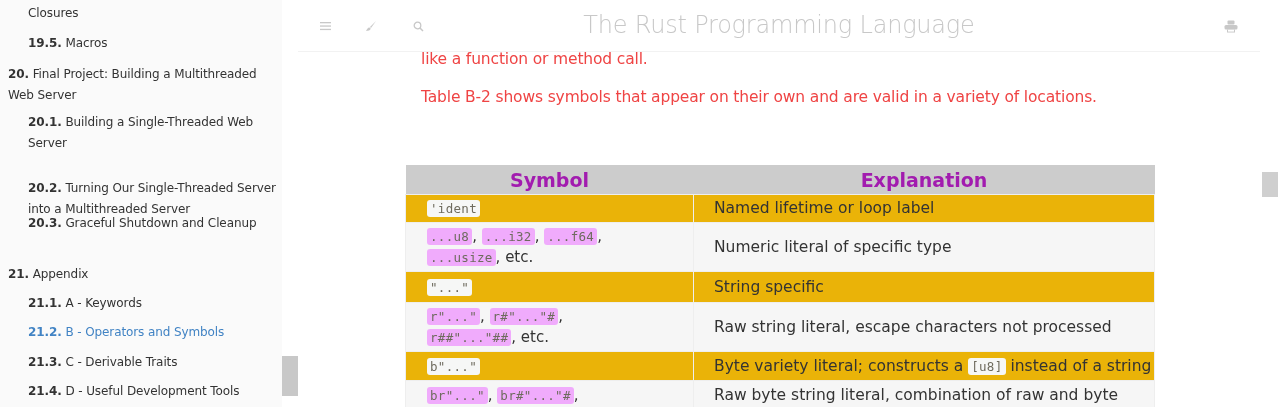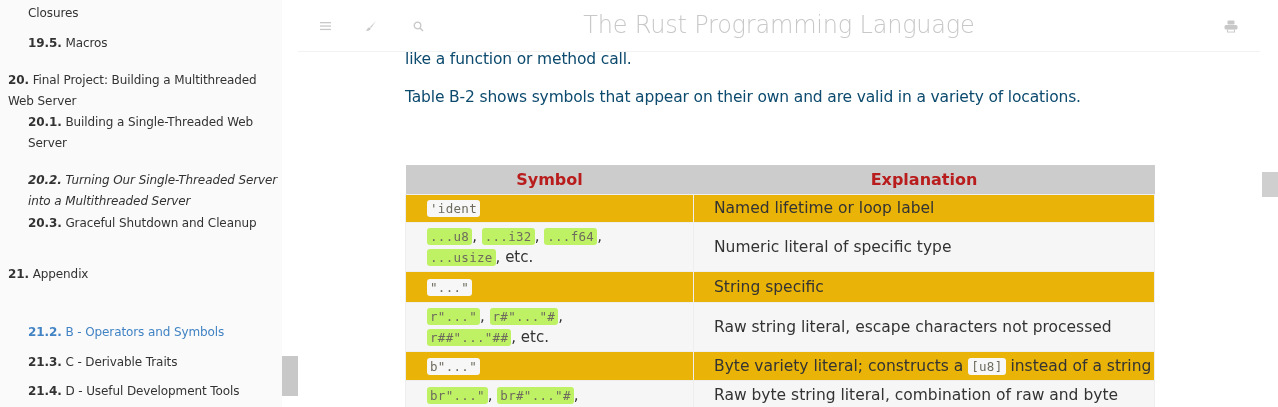--- a/index.html
+++ b/index.html
@@ -40,89 +40,93 @@
   .menu-title {
     position: absolute; left: 0; right: 0; top: 11px; text-align: center;
     font-size: 24px; color: #c8c8c8; font-weight: 300; line-height: 28px;
     letter-spacing: -0.2px;
   }
   
   .content {
     position: absolute; left: 405px; top: 0; width: 760px; height: 407px;
   }
   .para {
-    position: absolute; left: 0; font-size: 15.5px; line-height: 24px; color: #0c4a6e;
+    position: absolute; left: 16px; font-size: 15.5px; line-height: 24px; color: #ef4444;
     white-space: nowrap; letter-spacing: -0.15px;
   }
   .caption {
     position: absolute; left: 0; top: 128px; font-size: 12.5px; font-weight: bold; color: #333333;
     letter-spacing: -0.2px;
   }
   table.syntax {
     position: absolute; left: 0; top: 165px; width: 750px;
     border-collapse: collapse; font-size: 15.5px; color: #333333;
   }
   table.syntax th {
     background: #cccccc; font-weight: bold; height: 29px; padding: 0; text-align: center;
-    font-size: 16px; color: #b91c1c;
+    font-size: 19px; color: #a21caf;
   }
   table.syntax td {
     border: 1px solid #eeeeee; padding: 0 0 0 20px; vertical-align: middle; line-height: 21px;
   }
   table.syntax td.sym { width: 266px; padding-left: 21px; font-size: 15px; }
   table.syntax tr.odd td { background: #eab308; }
   table.syntax tr.even td { background: #f6f6f6; }
   table.syntax tr.r1 td { height: 27px; }
   table.syntax tr.r2 td { height: 48px; }
   table.syntax tr.r3 td { height: 30px; }
   table.syntax tr.r4 td { height: 48px; }
   table.syntax tr.r5 td { height: 28px; }
   table.syntax tr.r6 td { height: 28px; vertical-align: top; padding-top: 4px; }
   code {
     font-family: "DejaVu Sans Mono", "Liberation Mono", monospace;
     font-size: 12.5px; background: #f6f7f6; color: #6e6b5e;
     padding: 1px 3px; border-radius: 3px; letter-spacing: 0.3px;
   }
-  tr.even code { background: #bef264; }
+  tr.even code { background: #f0abfc; }
   .tail { color: #333333; }
   
   .main-scroll-thumb {
     position: absolute; left: 1262px; top: 172px; width: 16px; height: 25px; background: #cfcfcf;
   }
 </style>
 </head>
 <body>
 
 <nav class="sidebar">
   <div class="toc-item lvl2" style="top:3px;">
     <span>Closures</span>
   </div>
   <div class="toc-item lvl2" style="top:33px;">
     <b>19.5.</b>
     <span>Macros</span>
   </div>
-  <div class="toc-item lvl1" style="top:70px;">
+  <div class="toc-item lvl1" style="top:64px;">
     <b>20.</b>
     <span>Final Project: Building a Multithreaded Web Server</span>
   </div>
   <div class="toc-item lvl2" style="top:112px;">
     <b>20.1.</b>
     <span>Building a Single-Threaded Web Server</span>
   </div>
-  <div class="toc-item lvl2" style="top:170px;font-style:italic;">
+  <div class="toc-item lvl2" style="top:178px;">
     <b>20.2.</b>
     <span>Turning Our Single-Threaded Server into a Multithreaded Server</span>
   </div>
   <div class="toc-item lvl2" style="top:213px;">
     <b>20.3.</b>
     <span>Graceful Shutdown and Cleanup</span>
   </div>
   <div class="toc-item lvl1" style="top:264px;">
     <b>21.</b>
     <span>Appendix</span>
+  </div>
+  <div class="toc-item lvl2" style="top:293px;">
+    <b>21.1.</b>
+    <span>A - Keywords</span>
   </div>
   <div class="toc-item lvl2 active" style="top:322px;">
     <b>21.2.</b>
     <span>B - Operators and Symbols</span>
   </div>
   <div class="toc-item lvl2" style="top:352px;">
     <b>21.3.</b>
     <span>C - Derivable Traits</span>
   </div>
   <div class="toc-item lvl2" style="top:381px;">

